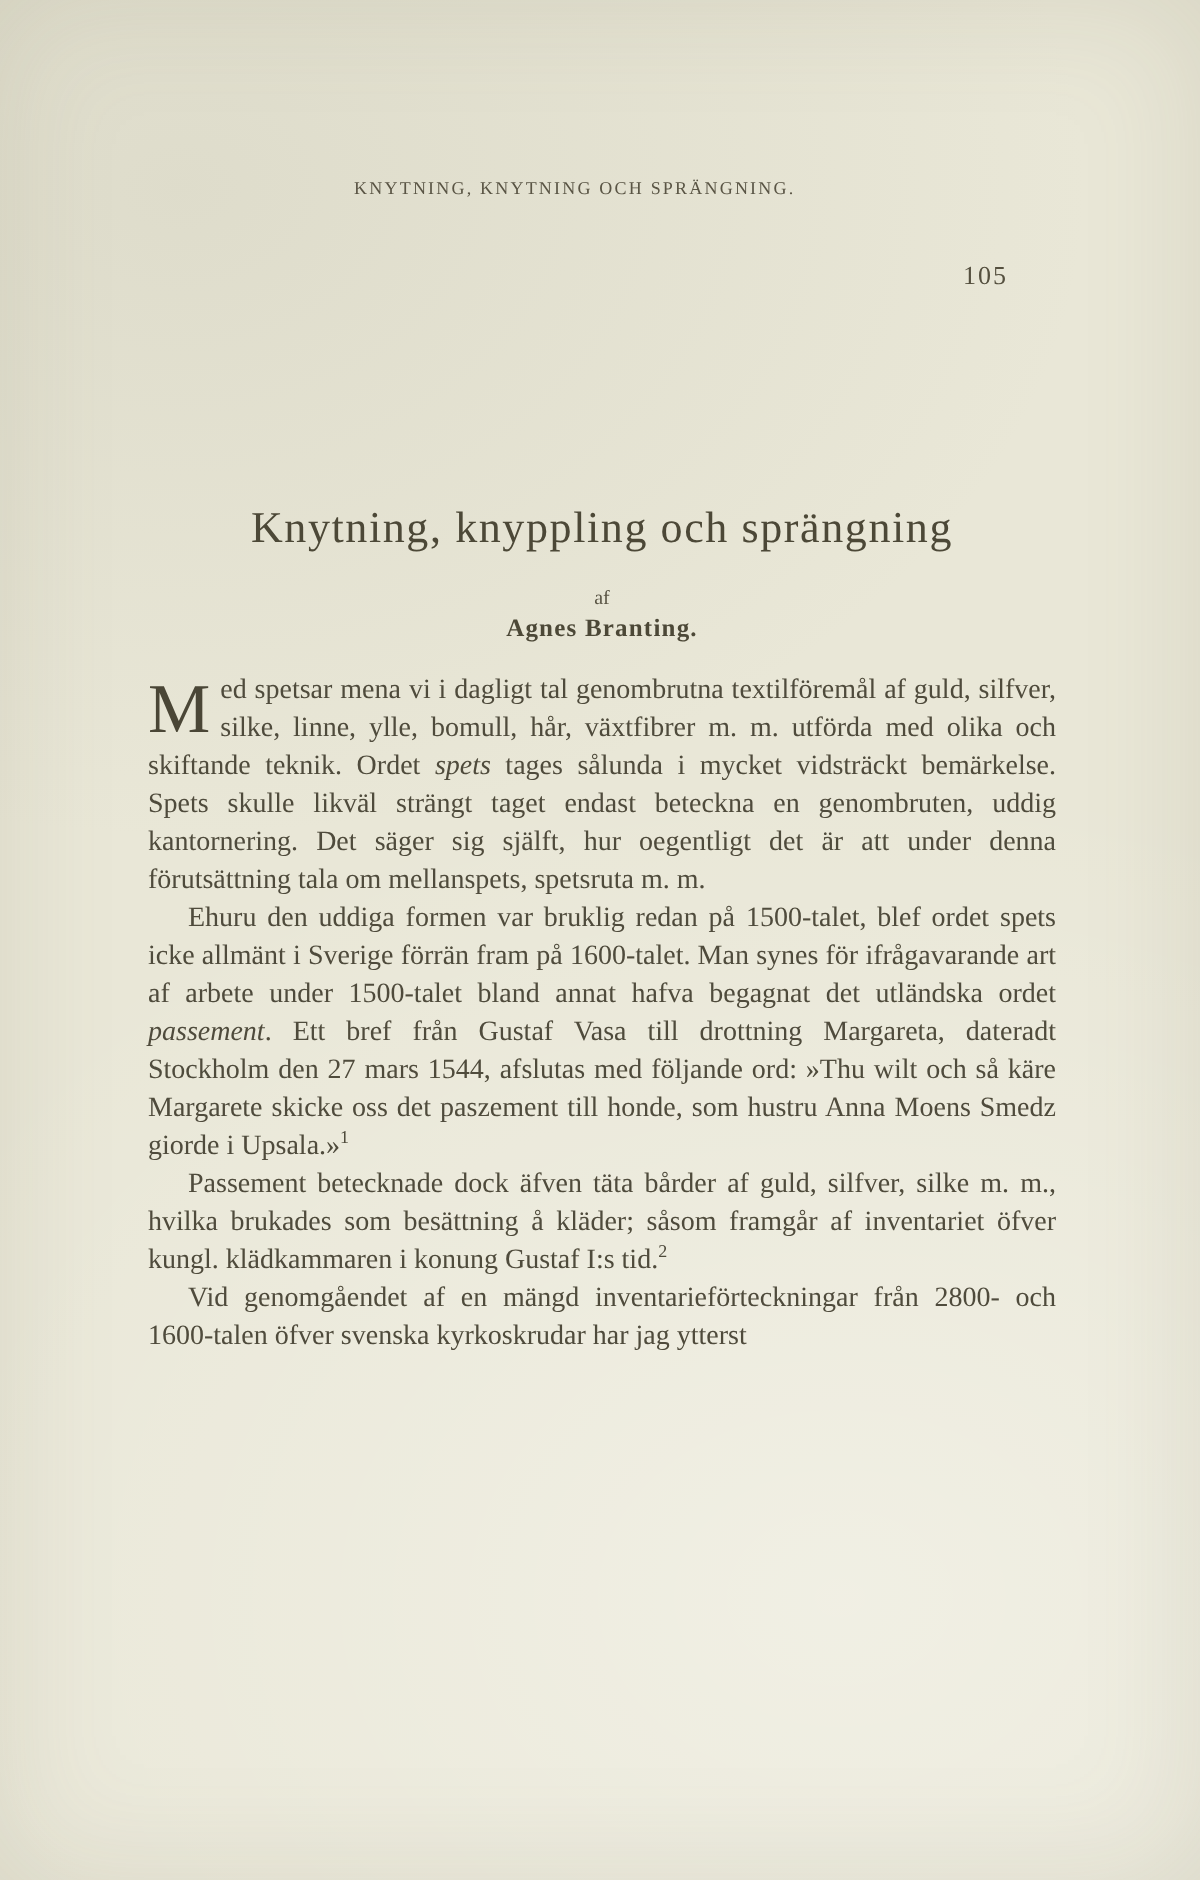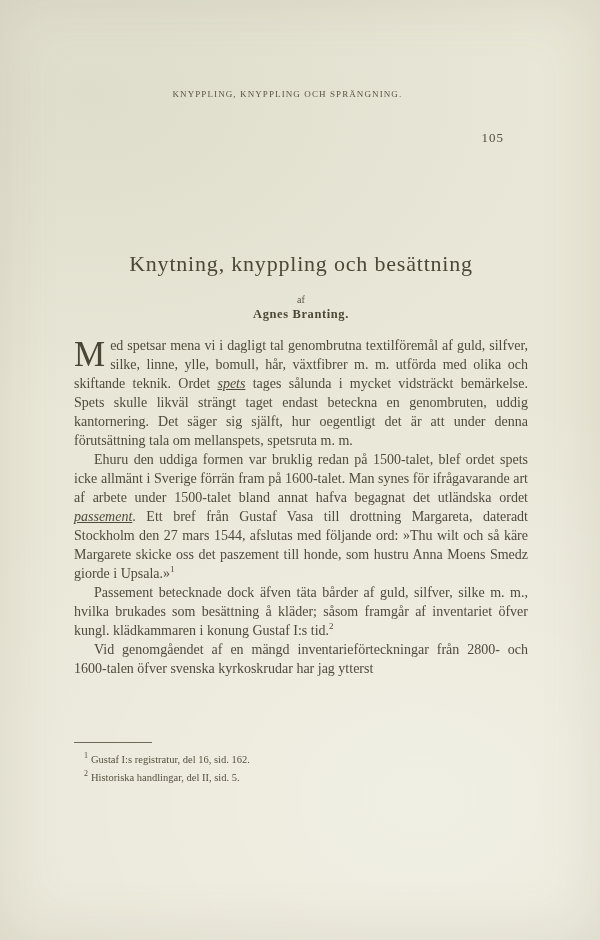--- a/index.html
+++ b/index.html
@@ -87,21 +87,20 @@
   }
   .dropcap {
     float: left;
     font-size: 35px;
     line-height: 33px;
     padding: 2px 5px 0 0;
     color: #4a4636;
   }
   em {
     font-style: italic;
-    text-decoration: underline;
   }
   sup.fn-ref {
     font-size: 9px;
     line-height: 0;
     vertical-align: super;
   }
   .footnotes {
     top: 742px;
   }
   .footnote-rule {
@@ -121,38 +120,31 @@
     vertical-align: super;
     margin-right: 3px;
   }
 </style>
 </head>
 <body>
 
 <div class="page">
 
   <div class="column running-header">
-    <span class="running-title">KNYPPLING, KNYPPLING OCH SPRÄNGNING.</span>
+    <span class="running-title">KNYTNING, KNYTNING OCH SPRÄNGNING.</span>
     <span class="page-number">105</span>
   </div>
 
-  <h1 class="column title">Knytning, knyppling och besättning</h1>
+  <h1 class="column title">Knytning, knyppling och sprängning</h1>
 
   <div class="column author">Agnes Branting.</div>
 
   <div class="column byline">af</div>
 
   <div class="column body-text" id="body-text">
       <p class="first"><span class="dropcap">M</span><span>ed spetsar mena vi i dagligt tal genombrutna textilföremål af guld, silfver, silke, linne, ylle, bomull, hår, växtfibrer m. m. utförda med olika och skiftande teknik.  Ordet </span><em>spets</em><span> tages sålunda i mycket vidsträckt bemärkelse.  Spets skulle likväl strängt taget endast beteckna en genombruten, uddig kantornering.  Det säger sig själft, hur oegentligt det är att under denna förutsättning tala om mellanspets, spetsruta m. m.</span></p>
       <p><span>Ehuru den uddiga formen var bruklig redan på 1500-talet, blef ordet spets icke allmänt i Sverige förrän fram på 1600-talet.  Man synes för ifrågavarande art af arbete under 1500-talet bland annat hafva begagnat det utländska ordet </span><em>passement</em><span>.  Ett bref från Gustaf Vasa till drottning Margareta, dateradt Stockholm den 27 mars 1544, afslutas med följande ord: »Thu wilt och så käre Margarete skicke oss det paszement till honde, som hustru Anna Moens Smedz giorde i Upsala.»</span><sup class="fn-ref">1</sup></p>
       <p><span>Passement betecknade dock äfven täta bårder af guld, silfver, silke m. m., hvilka brukades som besättning å kläder; såsom framgår af inventariet öfver kungl. klädkammaren i konung Gustaf I:s tid.</span><sup class="fn-ref">2</sup></p>
       <p><span>Vid genomgåendet af en mängd inventarieförteckningar från 2800- och 1600-talen öfver svenska kyrkoskrudar har jag ytterst</span></p>
     </div>
 
-  <div class="column footnotes">
-    <div class="footnote-rule"></div>
-    <div id="footnote-list">
-        <div class="footnote"><sup>1</sup><span>Gustaf I:s registratur, del 16, sid. 162.</span></div>
-        <div class="footnote"><sup>2</sup><span>Historiska handlingar, del II, sid. 5.</span></div>
-      </div>
-  </div>
 
 </div>
 
 </body></html>

